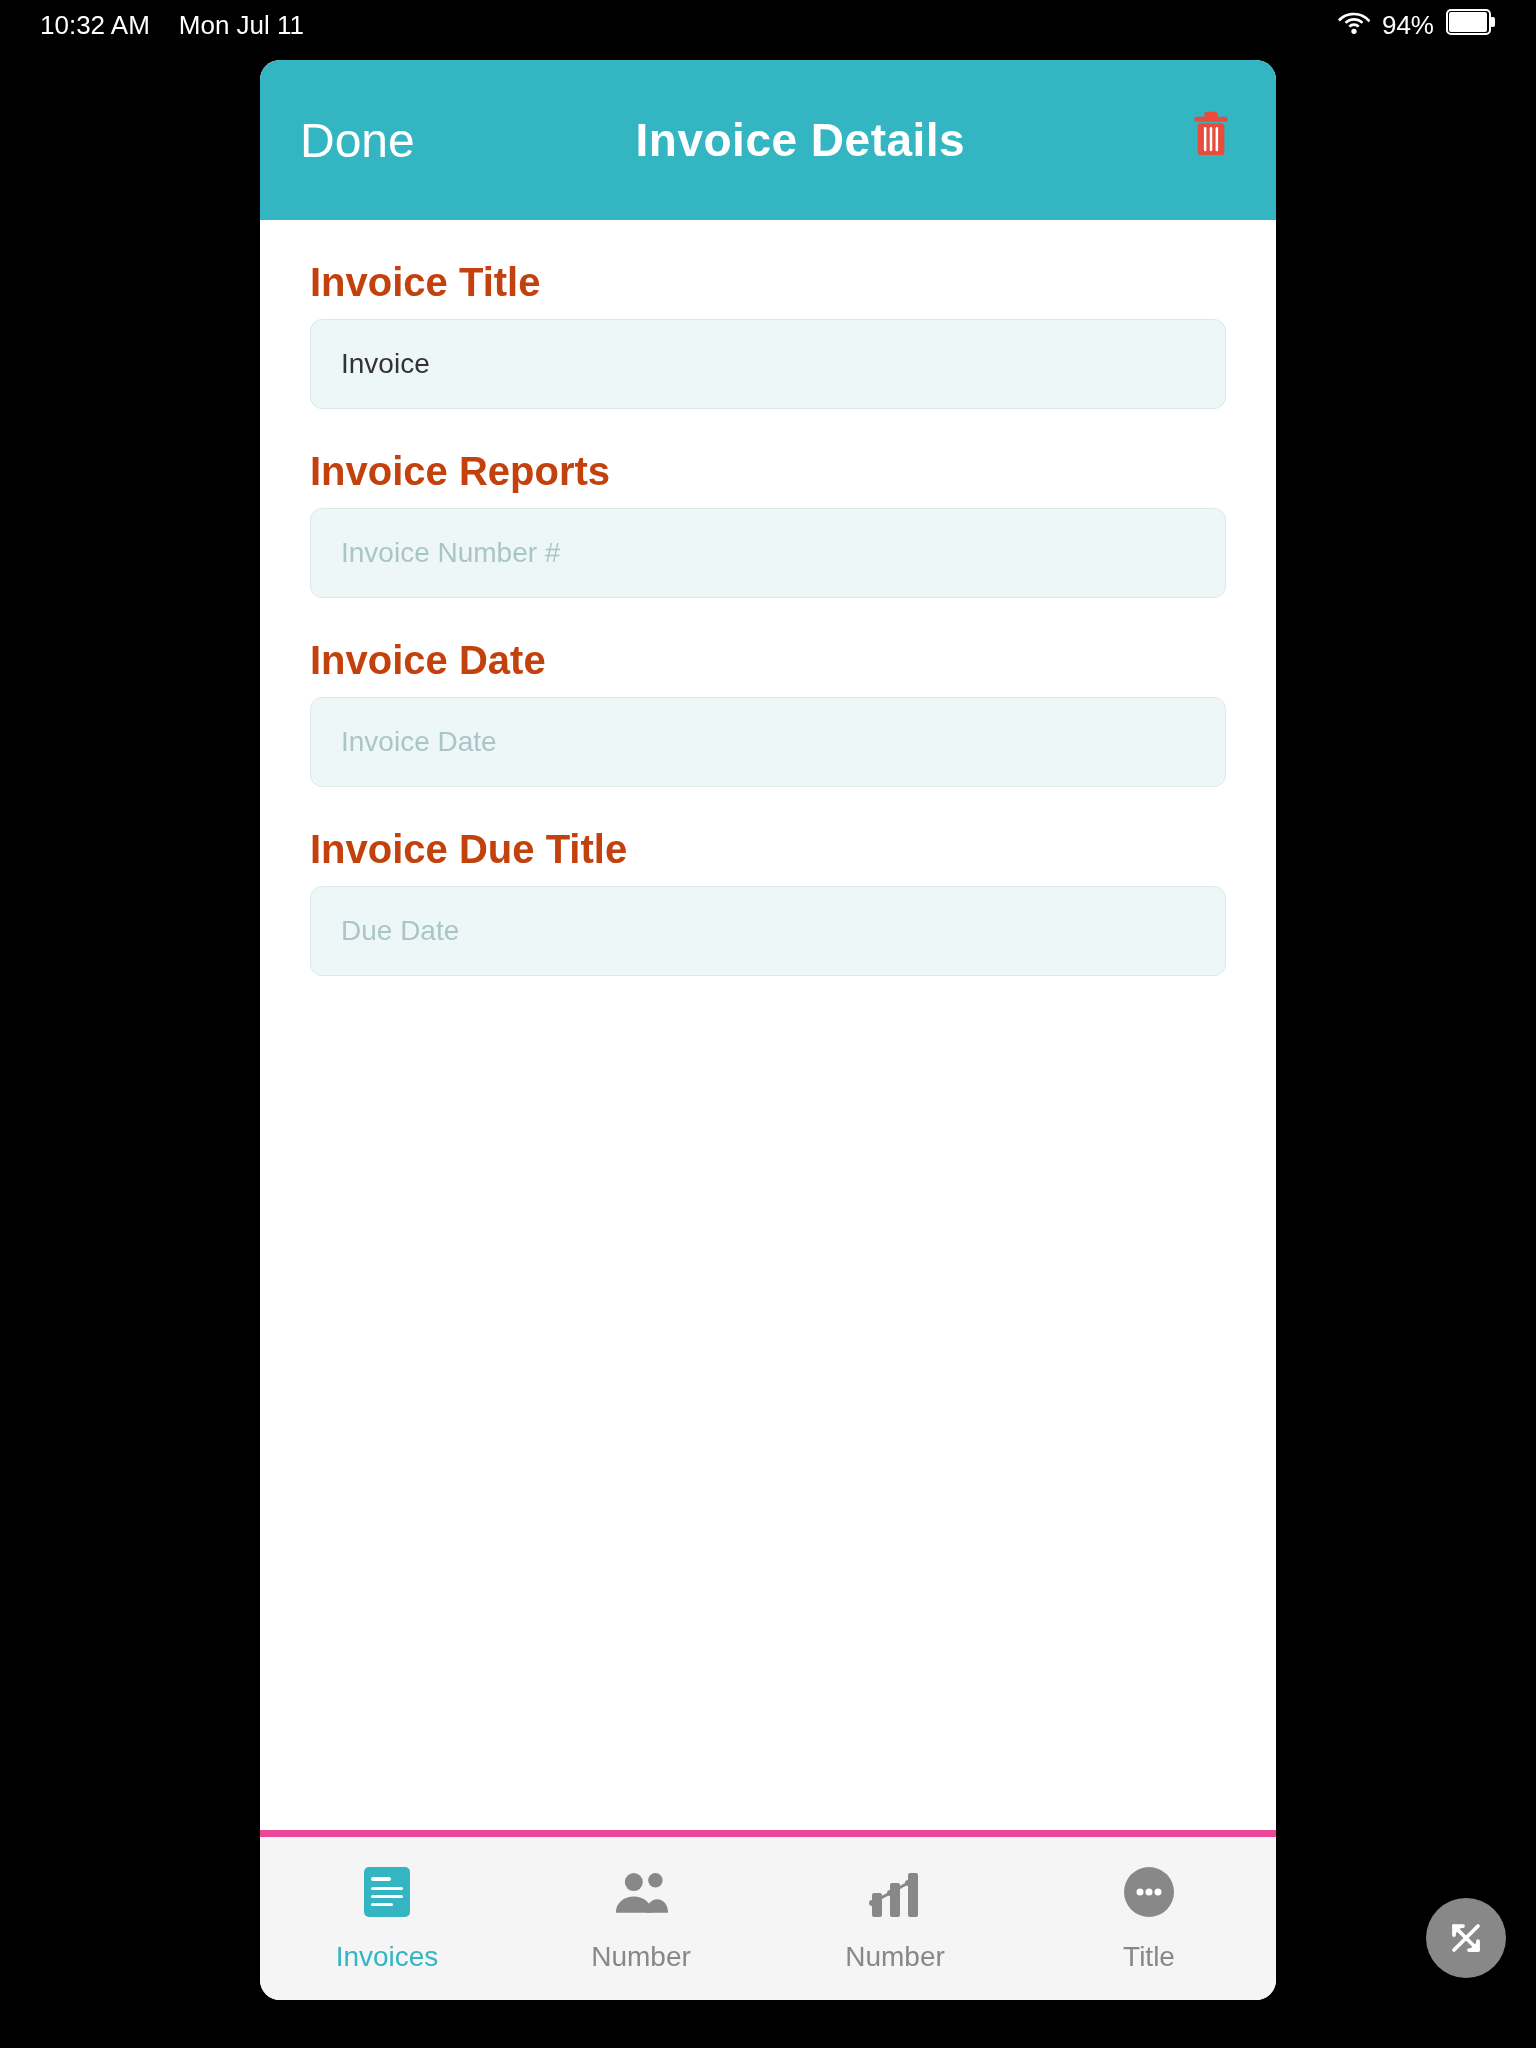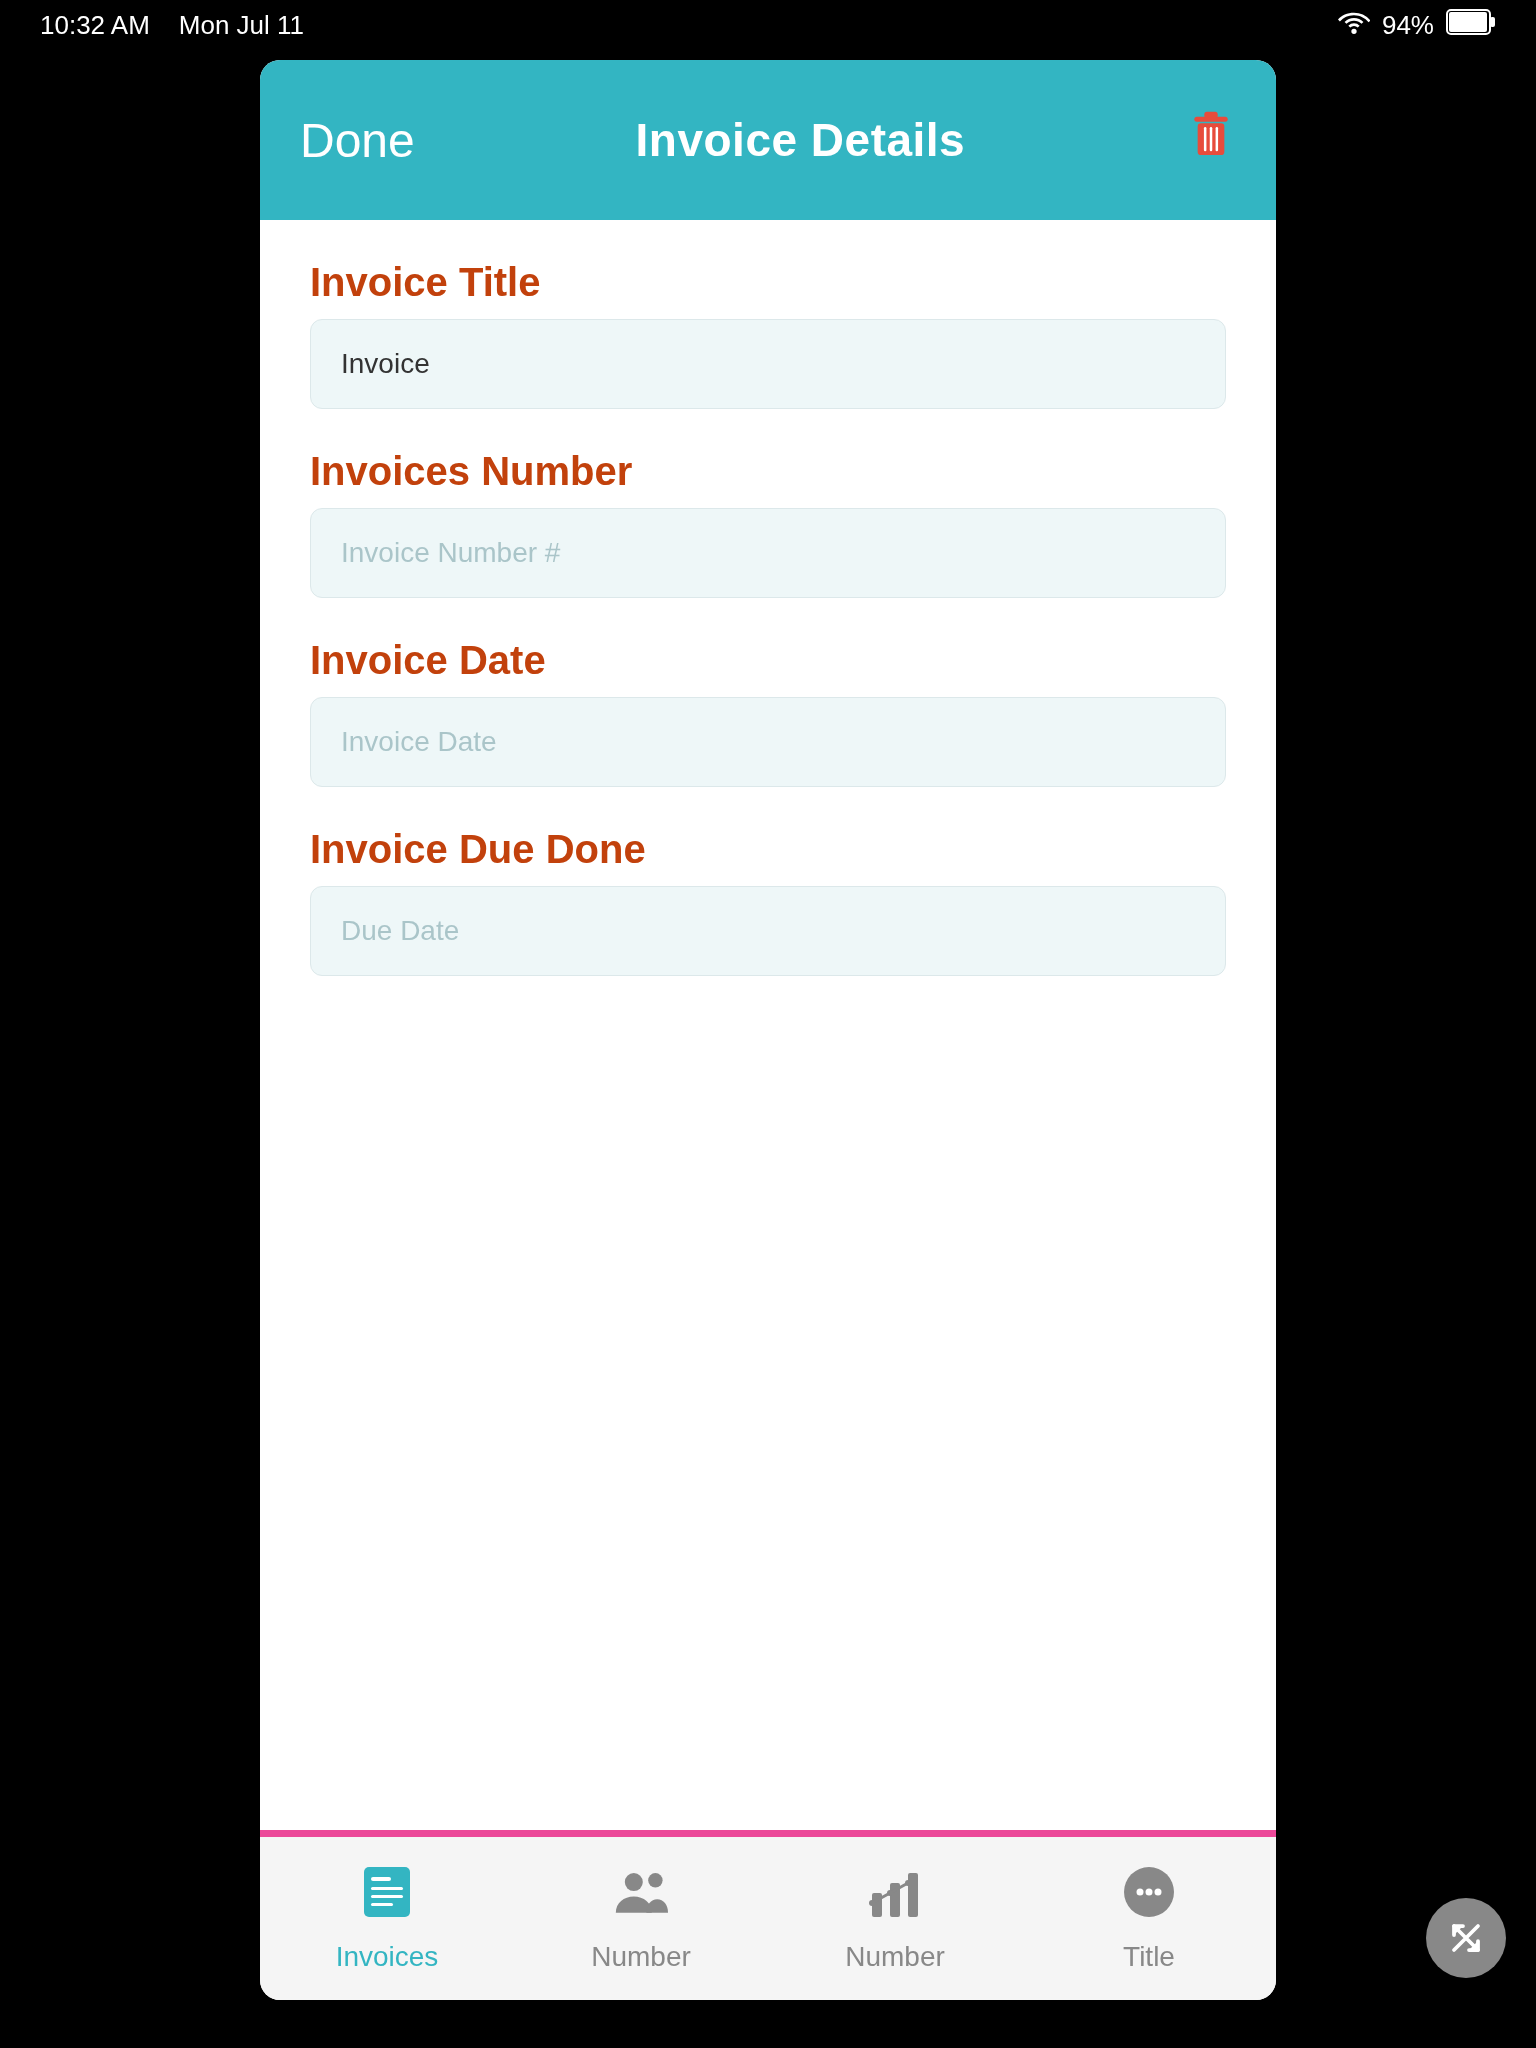--- a/index.html
+++ b/index.html
@@ -253,31 +253,31 @@
   </div>
 
   <div class="content">
 
     <div class="field-group">
       <label class="field-label">Invoice Title</label>
       <input class="field-input has-value" type="text" value="Invoice" placeholder="Invoice Title" style="">
     </div>
 
     <div class="field-group">
-      <label class="field-label">Invoices Number</label>
+      <label class="field-label">Invoice Reports</label>
       <input class="field-input" type="text" placeholder="Invoice Number #" style="">
     </div>
 
     <div class="field-group">
       <label class="field-label">Invoice Date</label>
       <input class="field-input" type="text" placeholder="Invoice Date" style="">
     </div>
 
     <div class="field-group">
-      <label class="field-label">Invoice Due Done</label>
+      <label class="field-label">Invoice Due Title</label>
       <input class="field-input" type="text" placeholder="Due Date" style="">
     </div>
 
   </div>
 
   <div class="bottom-nav">
 
     <div class="nav-item active">
       <span class="nav-icon" style="color:#33b5c2;">
         <svg viewBox="0 0 54 54" fill="none" xmlns="http://www.w3.org/2000/svg">

